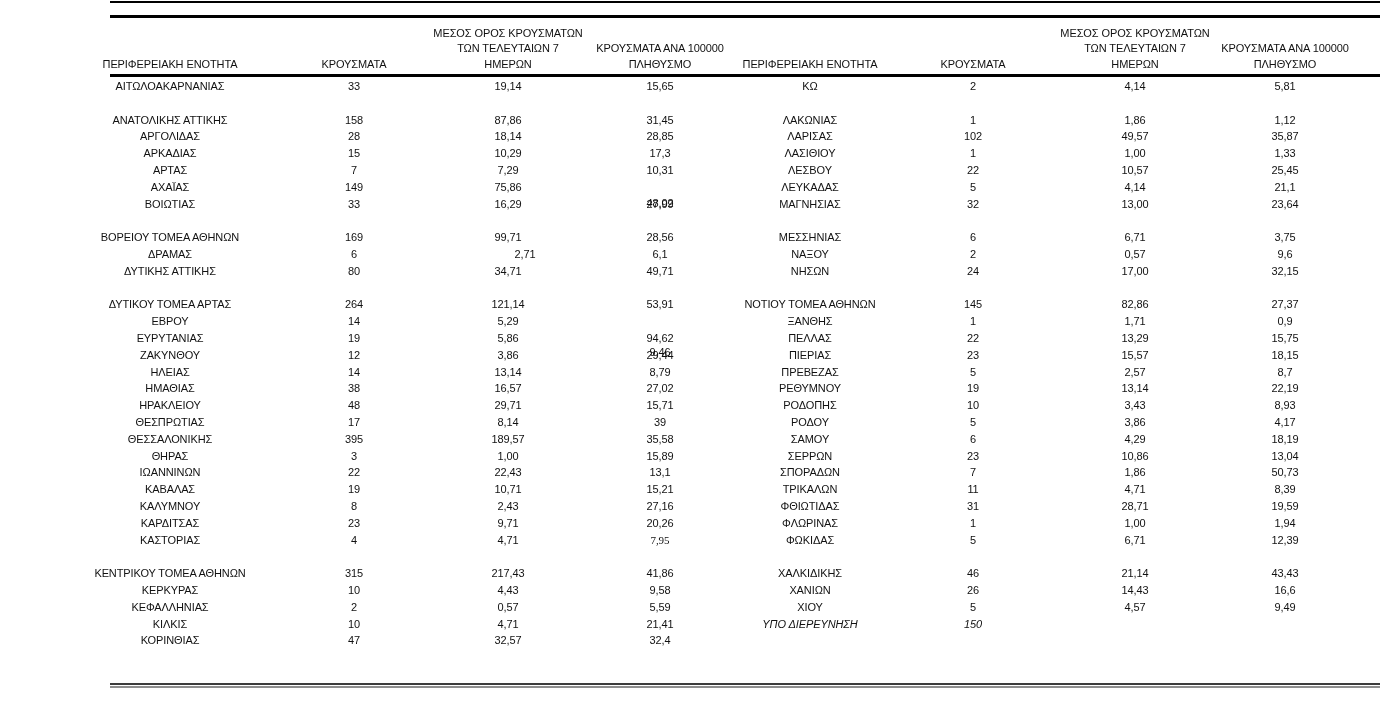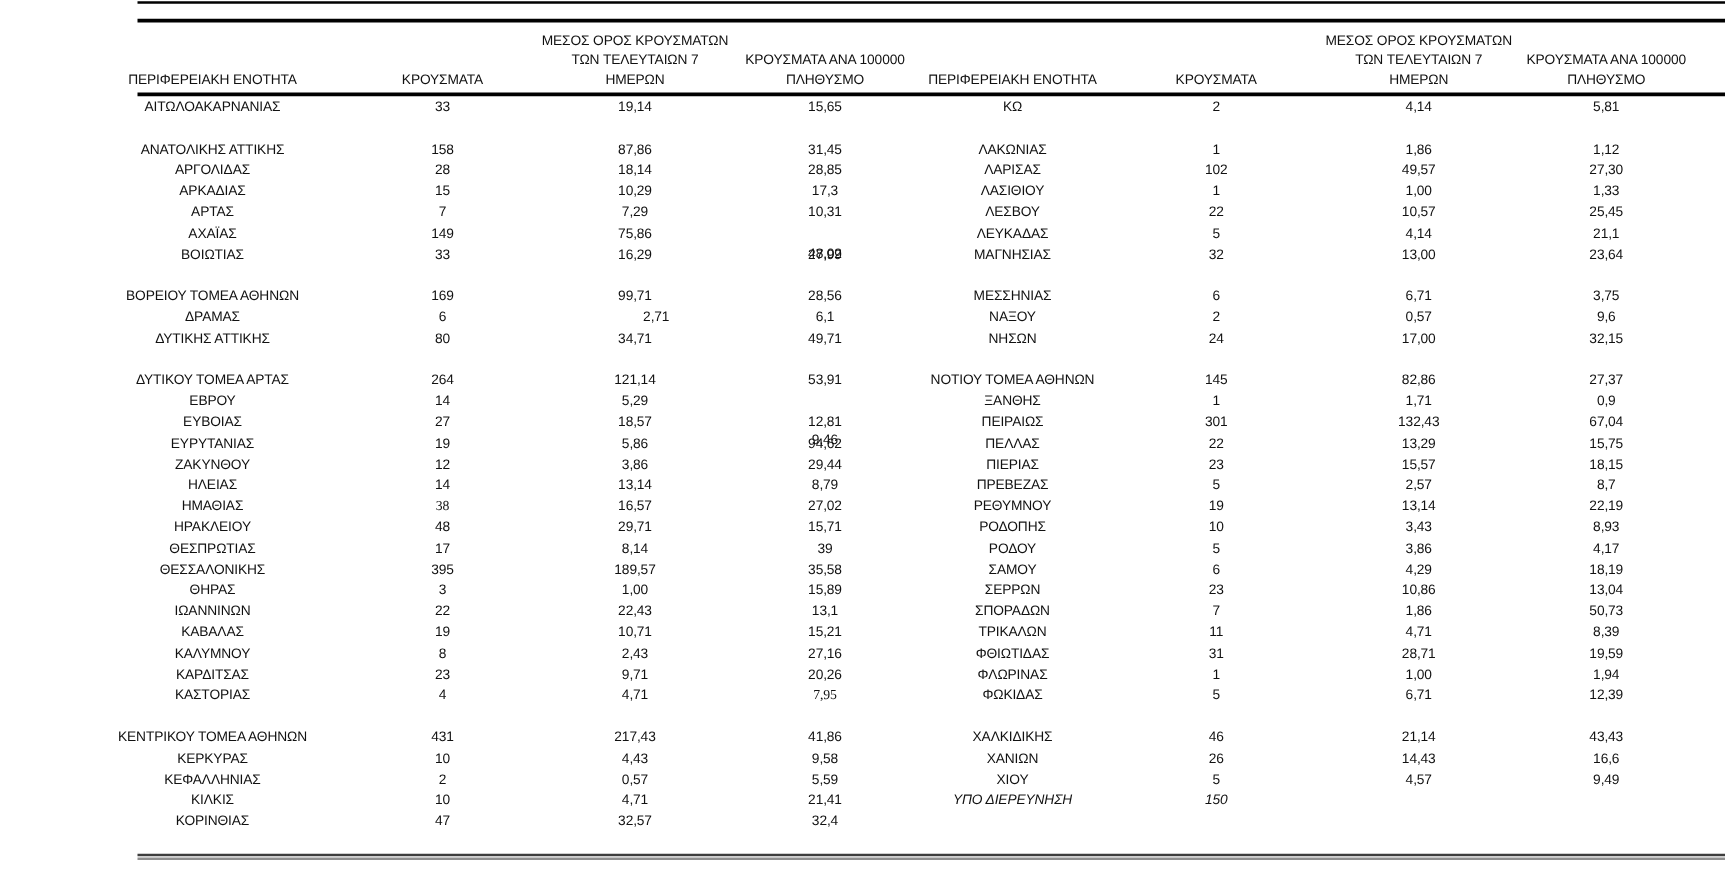--- a/index.html
+++ b/index.html
@@ -144,21 +144,21 @@
         <div class="cell" style="left: 1175px;">1,12</div>
       </div>
       <div class="trow">
         <div class="cell" style="left: 60px;">ΑΡΓΟΛΙΔΑΣ</div>
         <div class="cell" style="left: 244px;">28</div>
         <div class="cell" style="left: 398px;">18,14</div>
         <div class="cell" style="left: 550px;">28,85</div>
         <div class="cell" style="left: 700px;">ΛΑΡΙΣΑΣ</div>
         <div class="cell" style="left: 863px;">102</div>
         <div class="cell" style="left: 1025px;">49,57</div>
-        <div class="cell" style="left: 1175px;">27,30</div>
+        <div class="cell" style="left: 1175px;">35,87</div>
       </div>
       <div class="trow">
         <div class="cell" style="left: 60px;">ΑΡΚΑΔΙΑΣ</div>
         <div class="cell" style="left: 244px;">15</div>
         <div class="cell" style="left: 398px;">10,29</div>
         <div class="cell" style="left: 550px;">17,3</div>
         <div class="cell" style="left: 700px;">ΛΑΣΙΘΙΟΥ</div>
         <div class="cell" style="left: 863px;">1</div>
         <div class="cell" style="left: 1025px;">1,00</div>
         <div class="cell" style="left: 1175px;">1,33</div>
@@ -239,30 +239,20 @@
         <div class="cell" style="left: 60px;">ΕΒΡΟΥ</div>
         <div class="cell" style="left: 244px;">14</div>
         <div class="cell" style="left: 398px;">5,29</div>
         <div class="cell" style="left: 550px; margin-top: 31px;">9,46</div>
         <div class="cell" style="left: 700px;">ΞΑΝΘΗΣ</div>
         <div class="cell" style="left: 863px;">1</div>
         <div class="cell" style="left: 1025px;">1,71</div>
         <div class="cell" style="left: 1175px;">0,9</div>
       </div>
       <div class="trow">
-        <div class="cell" style="left: 60px;">ΕΥΒΟΙΑΣ</div>
-        <div class="cell" style="left: 244px;">27</div>
-        <div class="cell" style="left: 398px;">18,57</div>
-        <div class="cell" style="left: 550px;">12,81</div>
-        <div class="cell" style="left: 700px;">ΠΕΙΡΑΙΩΣ</div>
-        <div class="cell" style="left: 863px;">301</div>
-        <div class="cell" style="left: 1025px;">132,43</div>
-        <div class="cell" style="left: 1175px;">67,04</div>
-      </div>
-      <div class="trow">
         <div class="cell" style="left: 60px;">ΕΥΡΥΤΑΝΙΑΣ</div>
         <div class="cell" style="left: 244px;">19</div>
         <div class="cell" style="left: 398px;">5,86</div>
         <div class="cell" style="left: 550px;">94,62</div>
         <div class="cell" style="left: 700px;">ΠΕΛΛΑΣ</div>
         <div class="cell" style="left: 863px;">22</div>
         <div class="cell" style="left: 1025px;">13,29</div>
         <div class="cell" style="left: 1175px;">15,75</div>
       </div>
       <div class="trow">
@@ -280,21 +270,21 @@
         <div class="cell" style="left: 244px;">14</div>
         <div class="cell" style="left: 398px;">13,14</div>
         <div class="cell" style="left: 550px;">8,79</div>
         <div class="cell" style="left: 700px;">ΠΡΕΒΕΖΑΣ</div>
         <div class="cell" style="left: 863px;">5</div>
         <div class="cell" style="left: 1025px;">2,57</div>
         <div class="cell" style="left: 1175px;">8,7</div>
       </div>
       <div class="trow">
         <div class="cell" style="left: 60px;">ΗΜΑΘΙΑΣ</div>
-        <div class="cell" style="left: 244px; font-family: Liberation Serif, serif;">38</div>
+        <div class="cell" style="left: 244px;">38</div>
         <div class="cell" style="left: 398px;">16,57</div>
         <div class="cell" style="left: 550px;">27,02</div>
         <div class="cell" style="left: 700px;">ΡΕΘΥΜΝΟΥ</div>
         <div class="cell" style="left: 863px;">19</div>
         <div class="cell" style="left: 1025px;">13,14</div>
         <div class="cell" style="left: 1175px;">22,19</div>
       </div>
       <div class="trow">
         <div class="cell" style="left: 60px;">ΗΡΑΚΛΕΙΟΥ</div>
         <div class="cell" style="left: 244px;">48</div>
@@ -381,21 +371,21 @@
         <div class="cell" style="left: 398px;">4,71</div>
         <div class="cell" style="left: 550px; font-family: Liberation Serif, serif;">7,95</div>
         <div class="cell" style="left: 700px;">ΦΩΚΙΔΑΣ</div>
         <div class="cell" style="left: 863px;">5</div>
         <div class="cell" style="left: 1025px;">6,71</div>
         <div class="cell" style="left: 1175px;">12,39</div>
       </div>
       <div class="trow"></div>
       <div class="trow">
         <div class="cell" style="left: 60px;">ΚΕΝΤΡΙΚΟΥ ΤΟΜΕΑ ΑΘΗΝΩΝ</div>
-        <div class="cell" style="left: 244px;">431</div>
+        <div class="cell" style="left: 244px;">315</div>
         <div class="cell" style="left: 398px;">217,43</div>
         <div class="cell" style="left: 550px;">41,86</div>
         <div class="cell" style="left: 700px;">ΧΑΛΚΙΔΙΚΗΣ</div>
         <div class="cell" style="left: 863px;">46</div>
         <div class="cell" style="left: 1025px;">21,14</div>
         <div class="cell" style="left: 1175px;">43,43</div>
       </div>
       <div class="trow">
         <div class="cell" style="left: 60px;">ΚΕΡΚΥΡΑΣ</div>
         <div class="cell" style="left: 244px;">10</div>

